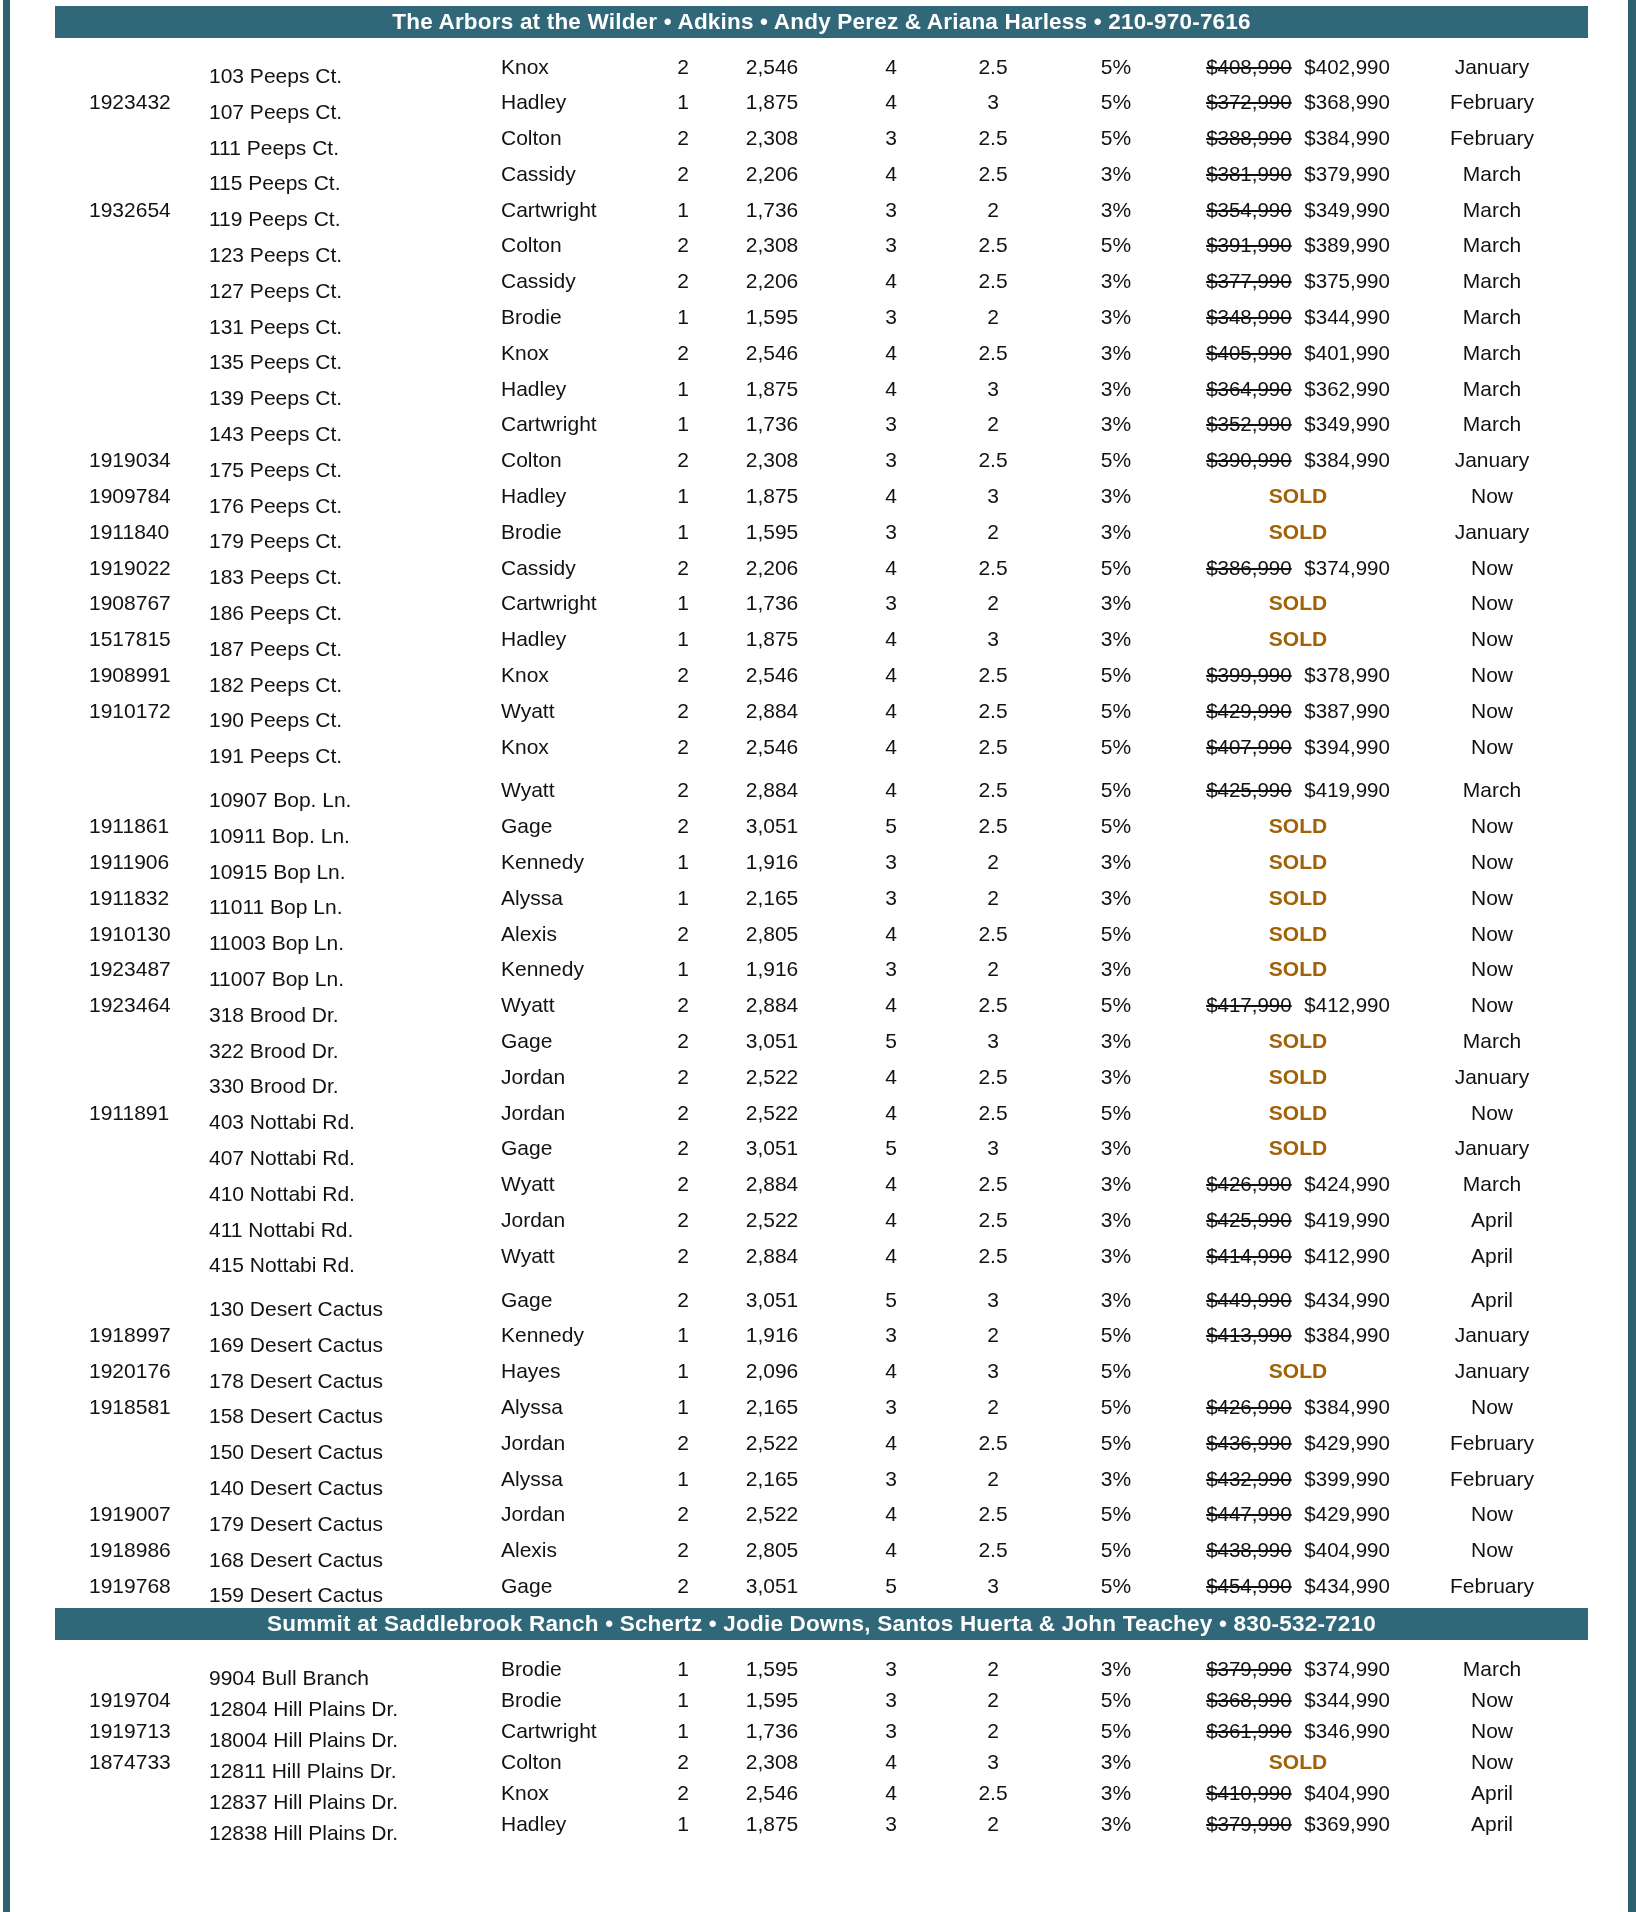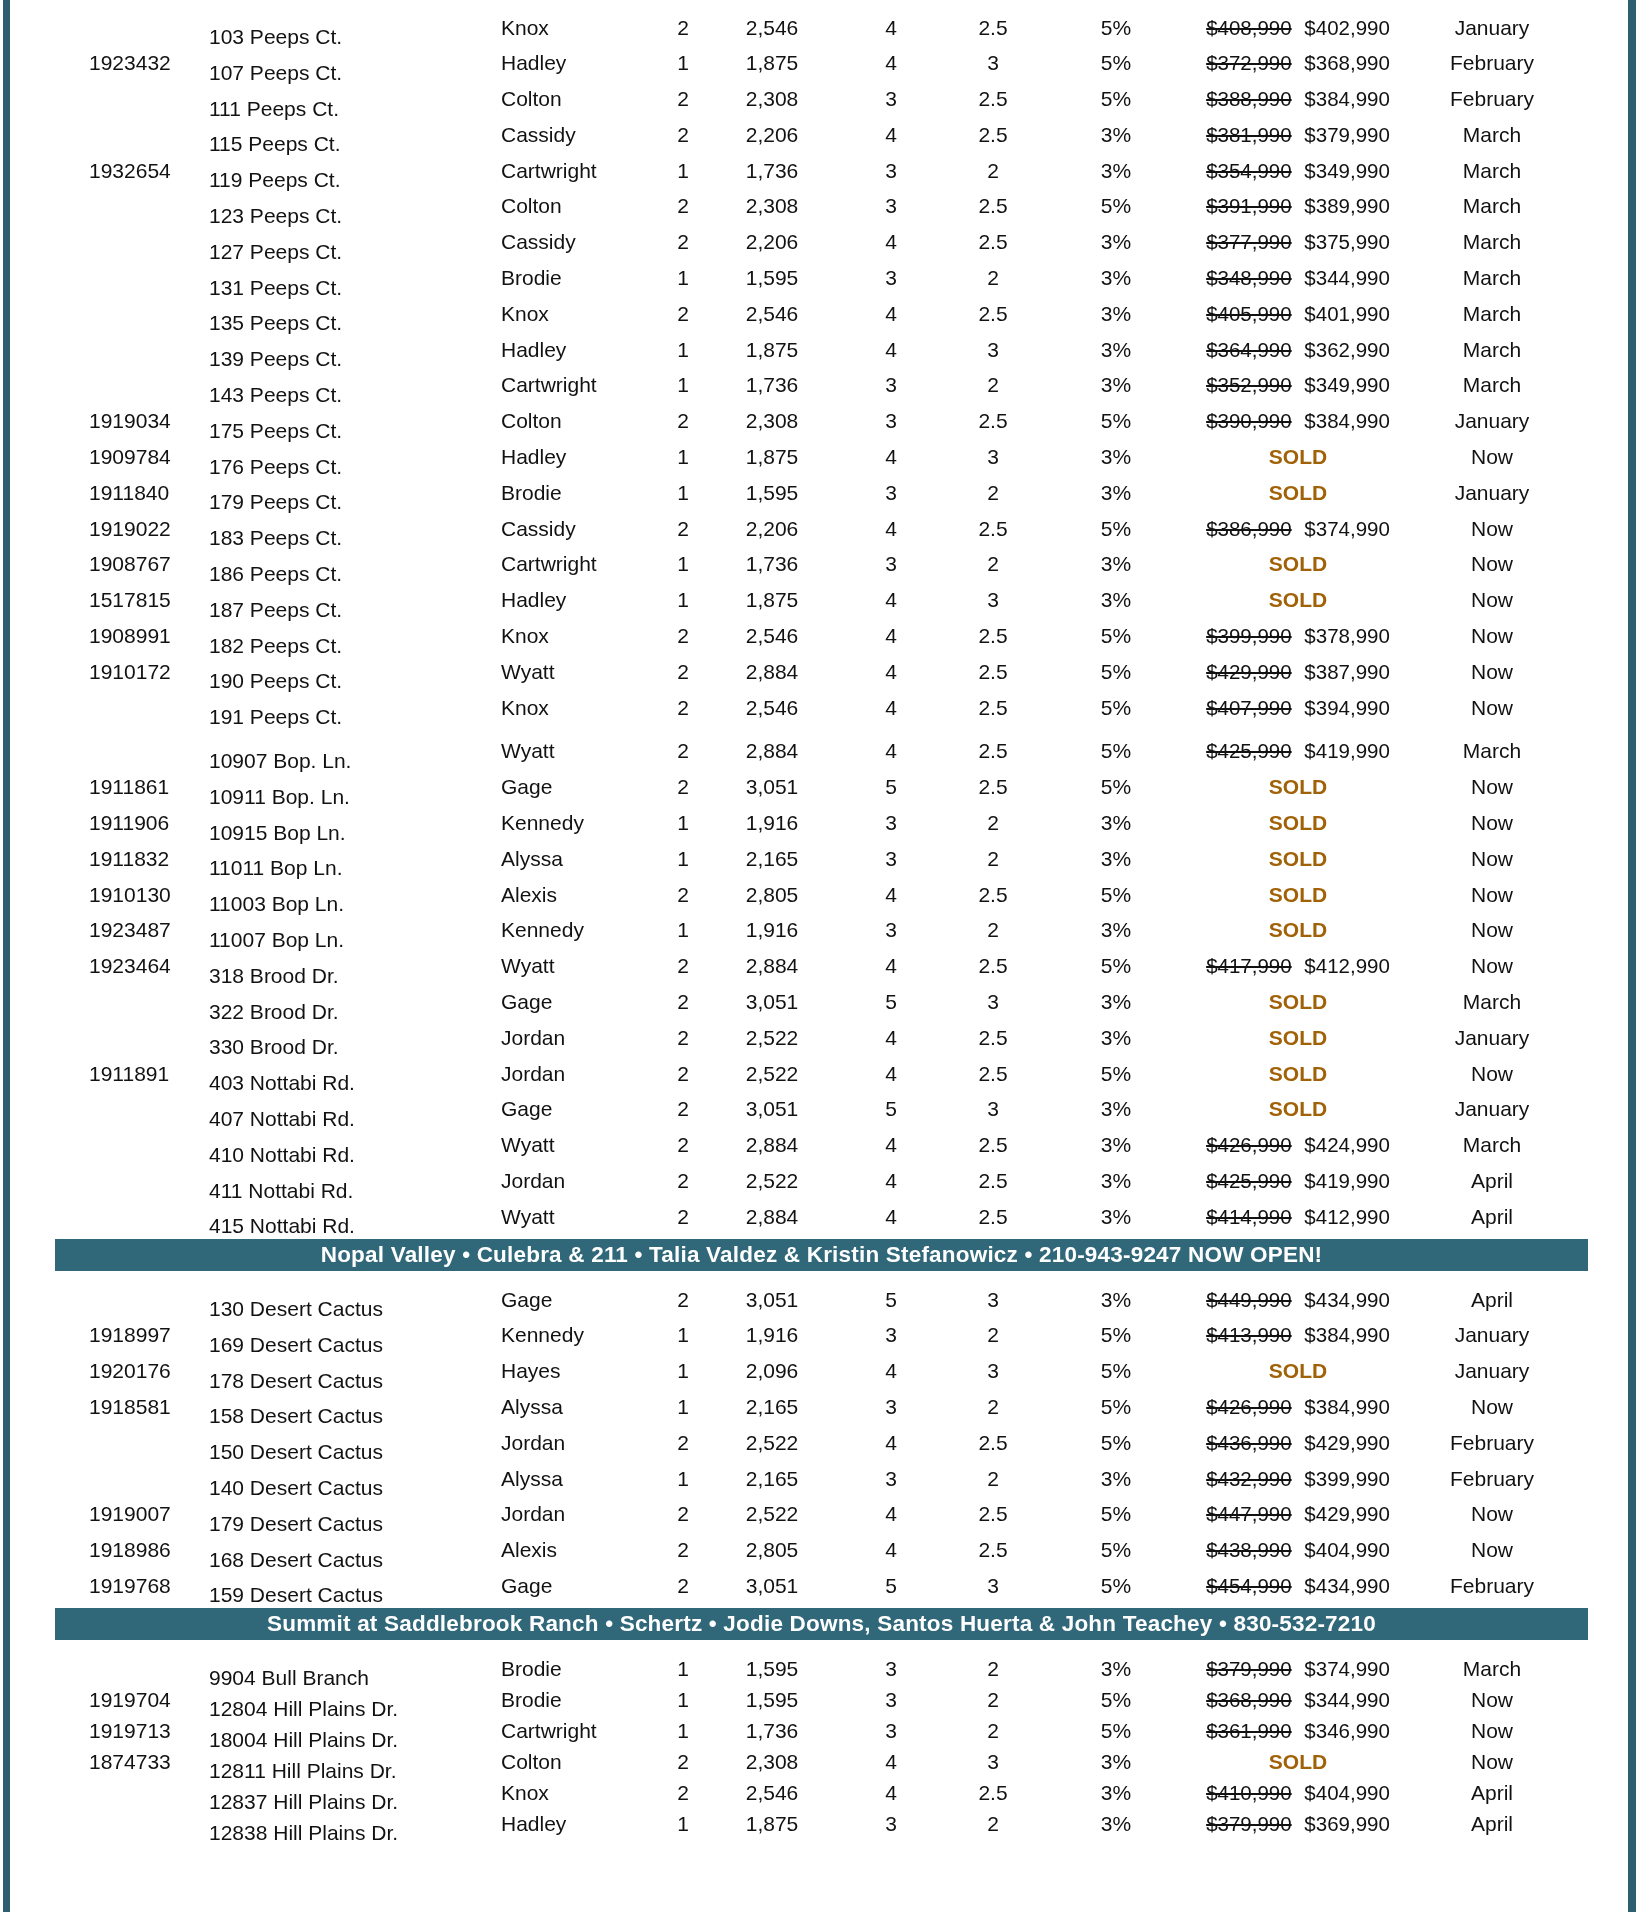--- a/index.html
+++ b/index.html
@@ -35,20 +35,23 @@
   .row.is-sold .sold { display: inline; }
 </style>
 </head>
 <body>
 
 <div class="page">
   <div class="stripe left"></div>
   <div class="stripe right"></div>
   <div class="content" id="sections-root">
   <section class="community">
+    <div class="section-header">
+      <span class="section-title">The Arbors at the Wilder  •  Adkins • Andy Perez &amp; Ariana Harless • 210-970-7616</span>
+    </div>
     <div class="rows">
   <div class="row">
     <span class="cell mls"></span>
     <span class="cell address">103 Peeps Ct.</span>
     <span class="cell plan">Knox</span>
     <span class="cell stories">2</span>
     <span class="cell sqft">2,546</span>
     <span class="cell beds">4</span>
     <span class="cell baths">2.5</span>
     <span class="cell pct">5%</span>
@@ -621,23 +624,20 @@
       <span class="old-price">$414,990</span>
       <span class="new-price">$412,990</span>
       
     </span>
     <span class="cell month">April</span>
   </div>
 </div>
   </section>
 
   <section class="community">
-    <div class="section-header">
-      <span class="section-title">Nopal Valley • Culebra &amp; 211  •  Talia Valdez &amp; Kristin Stefanowicz • 210-943-9247 NOW OPEN!</span>
-    </div>
     <div class="rows">
   <div class="row">
     <span class="cell mls"></span>
     <span class="cell address">130 Desert Cactus</span>
     <span class="cell plan">Gage</span>
     <span class="cell stories">2</span>
     <span class="cell sqft">3,051</span>
     <span class="cell beds">5</span>
     <span class="cell baths">3</span>
     <span class="cell pct">3%</span>

